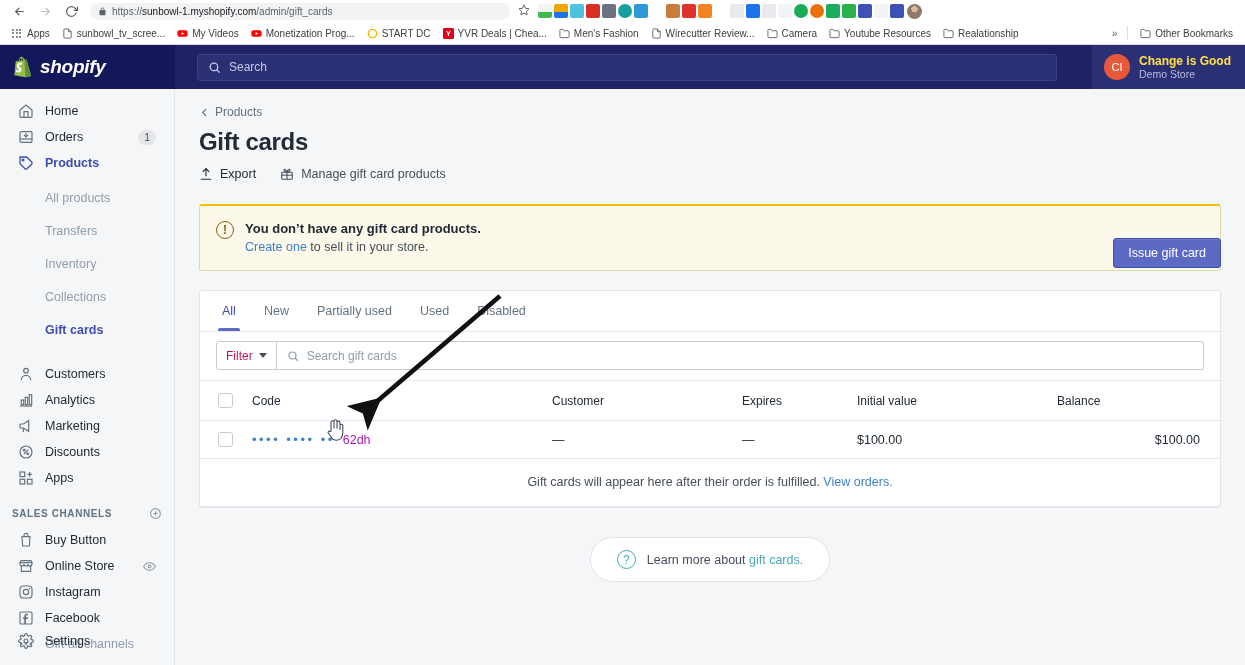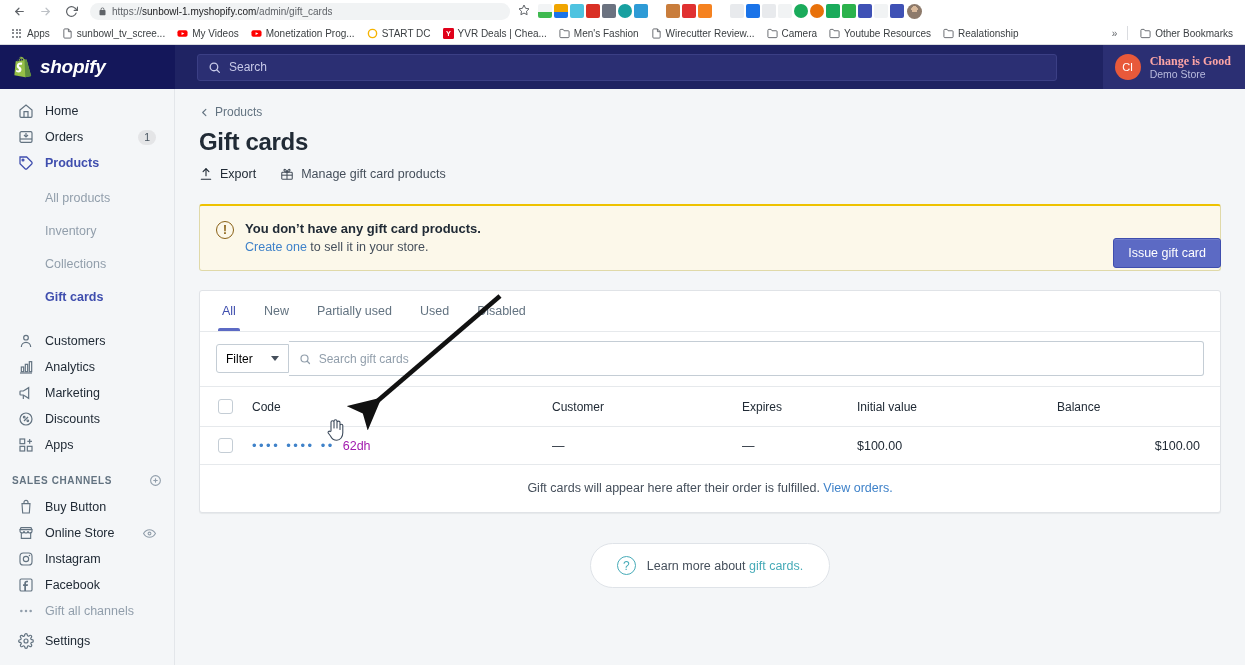--- a/index.html
+++ b/index.html
@@ -84,21 +84,21 @@
   .sh-search-label { color: #c7c9e8; font-size: 12px; }
   .sh-account {
     position: absolute; right: 0; top: 0; height: 44px;
     display: flex; align-items: center; gap: 9px; padding: 0 14px 0 12px;
     background: #2b2f73;
   }
   .sh-avatar {
     width: 26px; height: 26px; border-radius: 50%; background: #e8593a;
     color: #ffffff; font-size: 11px; display: flex; align-items: center; justify-content: center;
   }
-  .sh-acct-name { color: #fca5a5; font-size: 12px; font-weight: bold; line-height: 14px; font-family: Liberation Serif, serif; }
+  .sh-acct-name { color: #fde047; font-size: 12px; font-weight: bold; line-height: 14px; }
   .sh-acct-sub { color: #b9bbdd; font-size: 10.5px; line-height: 13px; }
 
   
   .app-body { display: flex; height: 576px; }
   .sidebar {
     width: 175px; background: #f4f6f8; border-right: 1px solid #e3e6ea;
     position: relative; flex: 0 0 175px;
   }
   .nav-item {
     display: flex; align-items: center; gap: 11px;
@@ -185,27 +185,27 @@
   .tab.active::after {
     content: ""; position: absolute; left: 10px; right: 10px; bottom: 0;
     height: 3px; background: #5c6ac4; border-radius: 2px 2px 0 0;
   }
   .filter-row {
     display: flex; align-items: center; padding: 9px 16px 10px 16px;
     border-top: 1px solid #e6e9ec;
   }
   .filter-btn {
     border: 1px solid #c4cdd5; border-radius: 3px 0 0 3px; background: #ffffff;
-    font-size: 12px; color: #000000; padding: 6px 9px;
-    display: flex; align-items: center; gap: 18px; height: 29px;
+    font-size: 12px; color: #be185d; padding: 6px 9px;
+    display: flex; align-items: center; gap: 6px; height: 29px;
   }
   .caret { width: 0; height: 0; border-left: 4px solid transparent; border-right: 4px solid transparent; border-top: 5px solid #454f5b; }
   .search-box {
     flex: 1; border: 1px solid #c4cdd5; border-left: none; border-radius: 0 3px 3px 0;
-    height: 35px; display: flex; align-items: center; gap: 8px; padding: 0 10px;
+    height: 29px; display: flex; align-items: center; gap: 8px; padding: 0 10px;
     background: #ffffff;
   }
   .search-ph { font-size: 12px; color: #919eab; }
 
   table.gift-table { width: 100%; border-collapse: collapse; }
   table.gift-table th {
     text-align: left; font-size: 12px; font-weight: normal; color: #212b36;
     padding: 12px 0; border-top: 1px solid #e6e9ec;
   }
   table.gift-table td {
@@ -455,20 +455,23 @@
     <div class="nav-item active">
       <svg class="ni-ico" viewBox="0 0 24 24" fill="none" stroke="#3f4eae" stroke-width="1.9">
           <path d="M20.6 13.4L13.4 20.6a2 2 0 0 1-2.8 0L3 13V3h10l7.6 7.6a2 2 0 0 1 0 2.8z"></path>
           <circle cx="7.5" cy="7.5" r="1.4"></circle>
         </svg>
       <span>Products</span>
     </div>
 
     <div class="subnav-item">
         <span>All products</span>
+      </div>
+    <div class="subnav-item">
+        <span>Transfers</span>
       </div>
     <div class="subnav-item">
         <span>Inventory</span>
       </div>
     <div class="subnav-item">
         <span>Collections</span>
       </div>
     <div class="subnav-item active">
         <span>Gift cards</span>
       </div>

